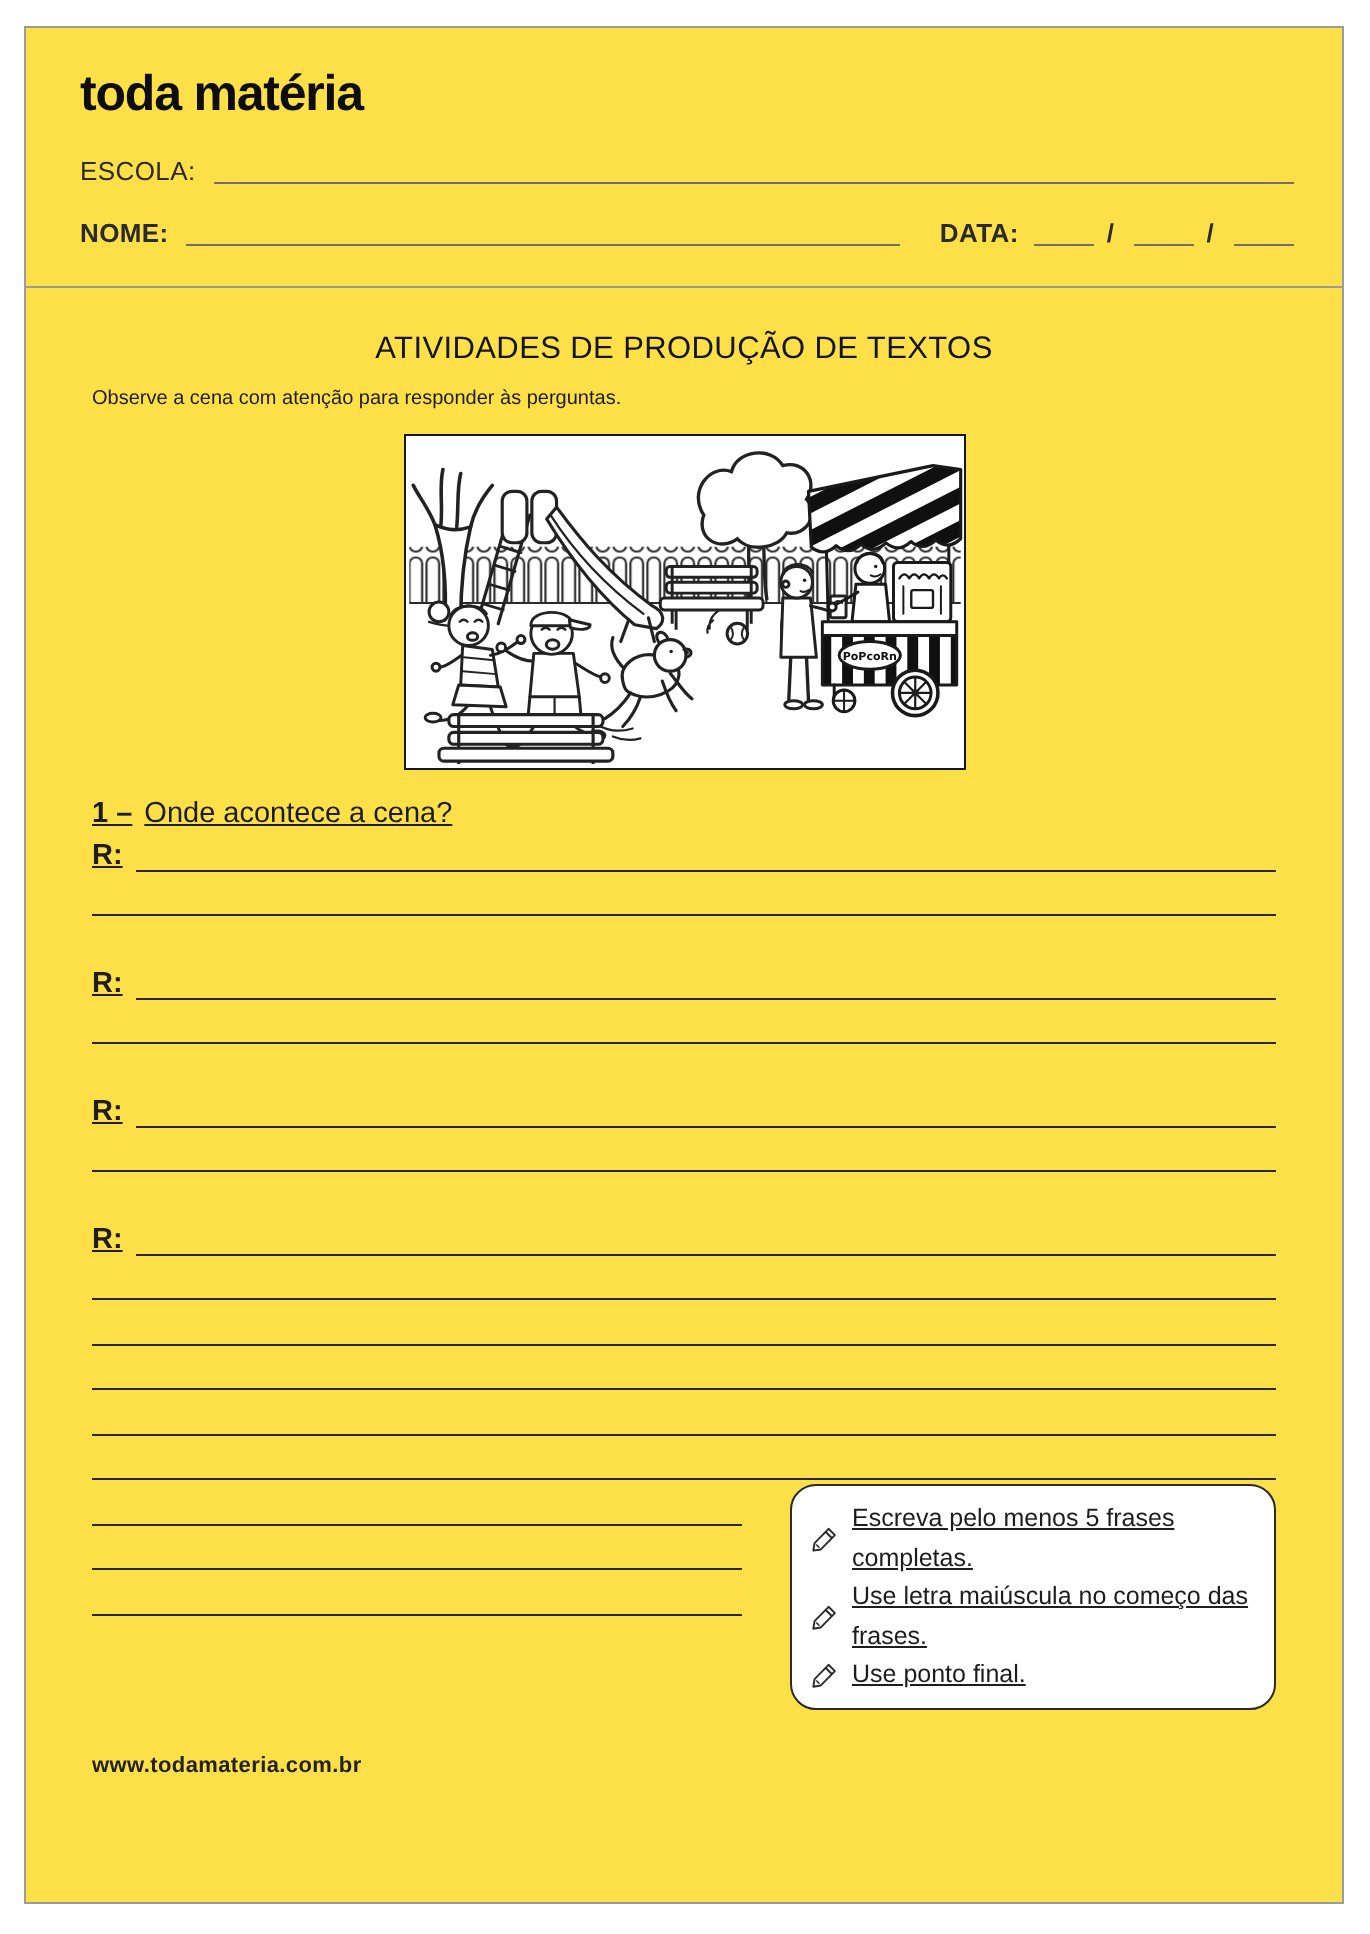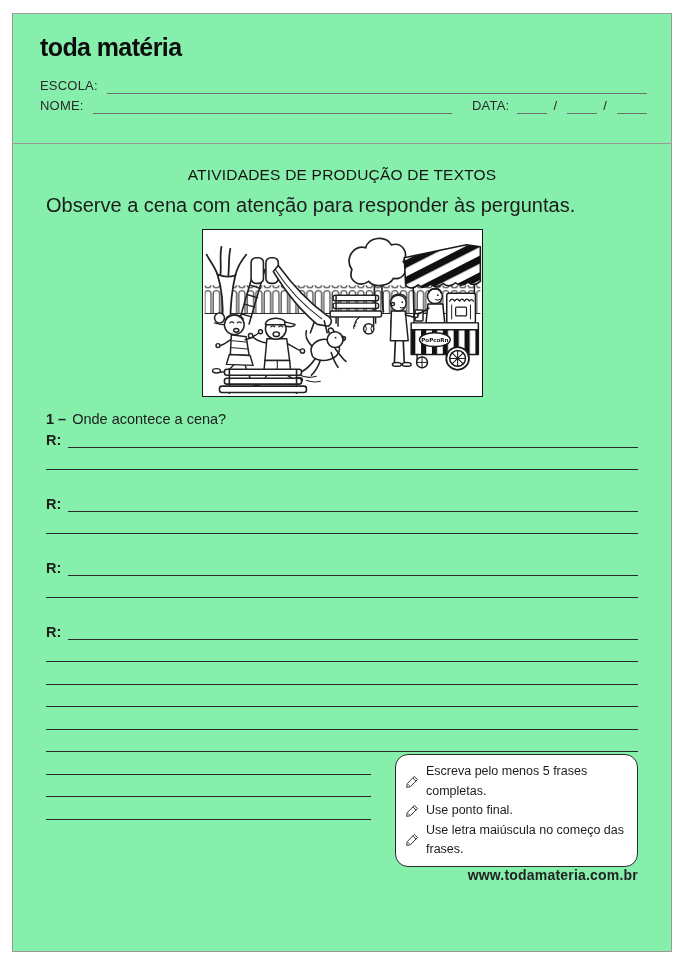--- a/index.html
+++ b/index.html
@@ -1,58 +1,58 @@
 <!DOCTYPE html>
 <html><head>
 <meta charset="utf-8">
 <style>
   * { margin:0; padding:0; box-sizing:border-box; }
   html,body { width:685px; height:967px; background:#fff;
     font-family:"Liberation Sans","DejaVu Sans",sans-serif; color:#1e1e1e; }
   .sheet { position:absolute; left:12px; top:13px; width:660px; height:939px;
-    border:1.5px solid #9b9b9b; background:#86efac; overflow:hidden; }
+    border:1.5px solid #9b9b9b; background:#fde047; overflow:hidden; }
 
   
   .hdr { height:130px; border-bottom:1.5px solid #9b9b9b; padding:0 24px 0 27px; }
   .logo { padding-top:19px; font-weight:700; font-size:25px; letter-spacing:-0.6px; color:#0d0d0d; }
-  .frow { display:flex; align-items:flex-end; font-size:13px; color:#2a2a2a; letter-spacing:.2px; }
+  .frow { display:flex; font-size:13px; color:#2a2a2a; letter-spacing:.2px; }
   .frow.escola { margin-top:16px; }
-  .frow.nome { margin-top:4px; }
+  .frow.nome { margin-top:15px;font-weight:bold; }
   .flabel { flex:0 0 auto; padding-bottom:1px; }
   .hline { flex:1 1 auto; border-bottom:1.4px solid #707070; height:14px; margin-left:9px; }
   .dlabel { margin-left:20px; padding-bottom:1px; }
   .dblank { flex:0 0 30px; border-bottom:1.4px solid #707070; height:14px; margin-left:8px; }
   .dslash { margin:0 2px 0 6px; padding-bottom:1px; color:#2a2a2a; }
 
   
   .main { padding:0 33px; }
   .title { margin-top:22px; text-align:center; font-size:15.5px; font-weight:400; letter-spacing:.2px; color:#141414; }
-  .instr { margin-top:10px; font-size:20px; color:#1c1c1c; }
+  .instr { margin-top:10px; font-size:10px; color:#1c1c1c; }
   .scene { margin:12px auto 0; width:281px; height:168px; border:1.9px solid #161616; background:#fff; }
   .scene svg { display:block; width:100%; height:100%; }
 
-  .question { margin-top:22px; }
+  .question { margin-top:22px;text-decoration:underline; }
   .question.first { margin-top:14px; }
   .qtext { font-size:14.5px; color:#1c1c1c; }
   .qtext b { font-weight:700; margin-right:6px; }
   .rrow { display:flex; align-items:flex-end; font-size:14.5px; margin-top:1px; }
   .rpfx { font-weight:700; flex:0 0 auto; }
   .rline { flex:1 1 auto; border-bottom:1.9px solid #282828; height:20px; margin-left:7px; }
   .bline { border-bottom:1.9px solid #282828; height:22px; }
   .bline + .bline { height:22.5px; }
 
   .tailwrap { display:flex; align-items:stretch; }
   .shortcol { flex:0 0 325px; margin-right:8px; }
   .shortcol .bline { height:22.5px; }
 
   .tips { flex:1 1 auto; border:1.7px solid #2a2a2a; border-radius:13px; padding:7px 10px 6px 9px; background:#fff; align-self:flex-start; margin-top:2px;margin-left:16px; }
   .tip { display:flex; align-items:center; font-size:12.5px; color:#1c1c1c; line-height:19.5px; }
   .tip .ic { flex:0 0 14px; height:14px; margin-right:7px; }
 
-  .furl { text-align:right; font-size:14px; font-weight:700; color:#222; letter-spacing:.2px; }
+  .furl { margin-top:22px; text-align:left; font-size:11px; font-weight:700; color:#222; letter-spacing:.2px; }
 </style>
 </head>
 <body>
 
 <svg width="0" height="0" style="position:absolute">
   <defs>
     <symbol id="pencil" viewBox="0 0 16 16">
       <g fill="#fff" stroke="#2a2a2a" stroke-width="1.1" stroke-linejoin="round">
         <path d="M10.6 1.6 L14.2 5.2 L6.2 13.4 L1.9 14.1 L2.6 9.8 Z"></path>
         <path d="M9 3.4 L12.6 7" fill="none"></path>
@@ -294,27 +294,27 @@
           <div class="tip">
             <svg class="ic">
                 <use href="#pencil"></use>
               </svg>
             <span>Escreva pelo menos 5 frases completas.</span>
           </div>
           <div class="tip">
             <svg class="ic">
                 <use href="#pencil"></use>
               </svg>
-            <span>Use ponto final.</span>
+            <span>Use letra maiúscula no começo das frases.</span>
           </div>
           <div class="tip">
             <svg class="ic">
                 <use href="#pencil"></use>
               </svg>
-            <span>Use letra maiúscula no começo das frases.</span>
+            <span>Use ponto final.</span>
           </div>
         </div>
       </div>
     </div>
 
     <div class="furl">www.todamateria.com.br</div>
   </div>
 </div>
 
 </body></html>

